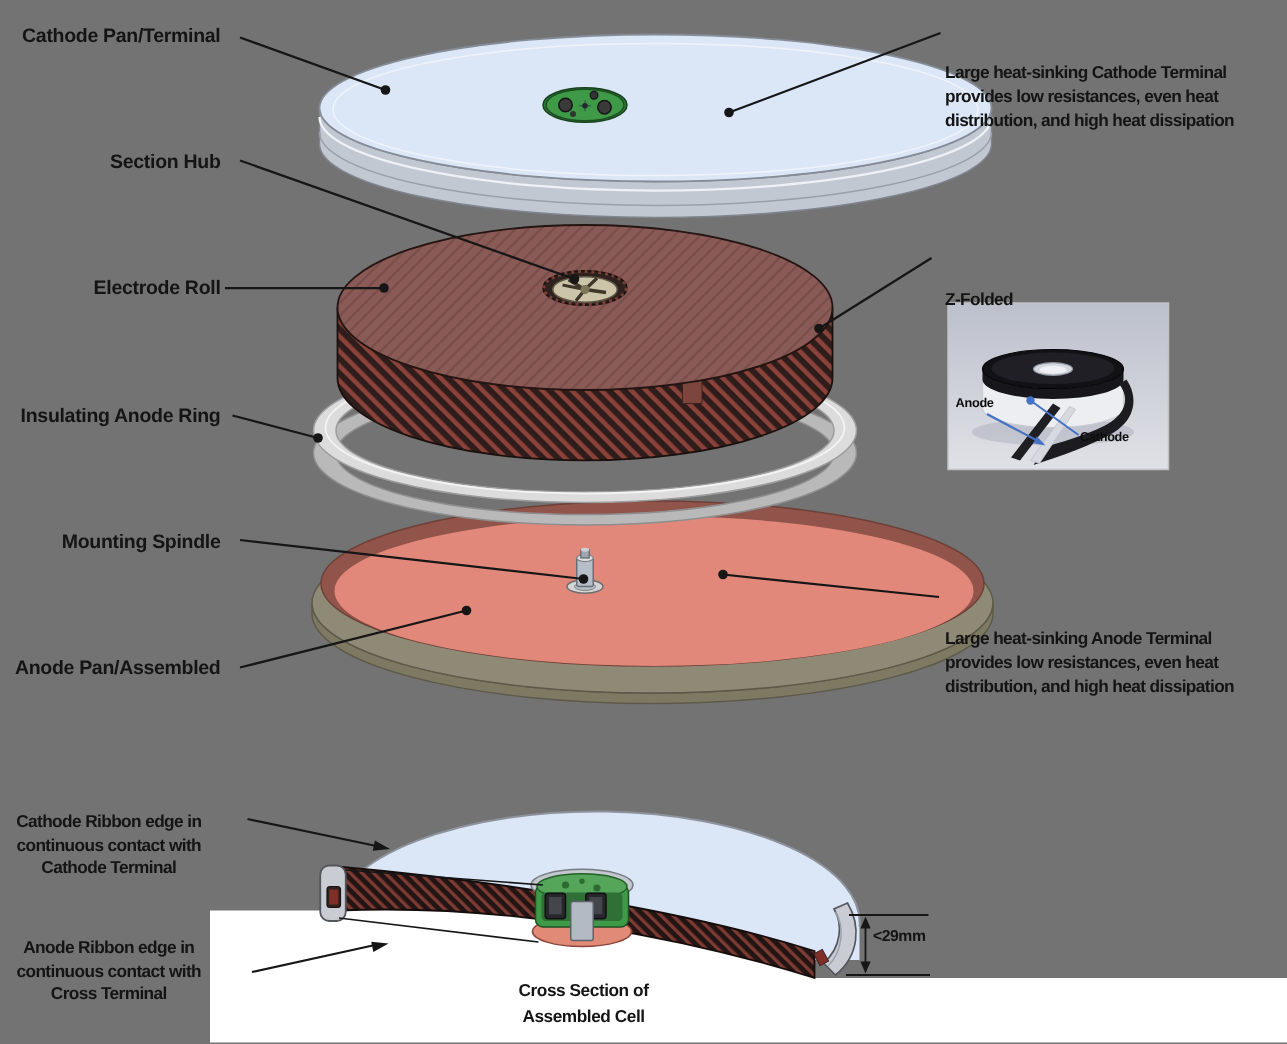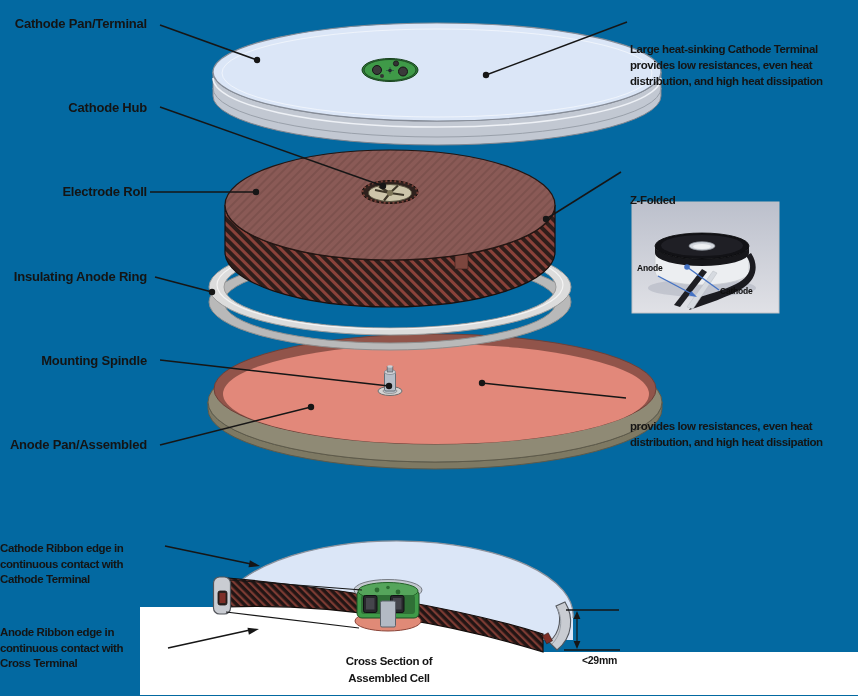--- a/index.html
+++ b/index.html
@@ -1,26 +1,26 @@
 <!DOCTYPE html>
 <html style="--cathode-pan-top: #dbe6f7; --cathode-pan-rim: #c2c8d2; --hub-green: #3f9a48; --roll-top: #8a5a56; --roll-hatch-dark: #2e1d1a; --roll-hatch-stripe: #8a423a; --ring-light: #dcdcdc; --ring-shadow: #b9b9b9; --anode-top: #e2887a; --anode-inner: #91544a; --anode-shell: #8f8a75; --steel-gray: #c9ccd2; --salmon: #e08a77; --leader-blue: #4472c4; --leader-black: #161616;"><head>
 <meta charset="utf-8">
 <style>
   html,body{margin:0;padding:0;background:#ffffff;}
-  #stage{position:relative;width:858px;height:696px;background:#0369a1;overflow:hidden;
+  #stage{position:relative;width:858px;height:696px;background:#737373;overflow:hidden;
          font-family:"Liberation Sans",sans-serif;color:#121212;}
   #scene{position:absolute;left:0;top:0;}
   .txt{position:absolute;font-weight:700;color:#141414;}
   .lbl-left{left:0;width:147px;text-align:right;font-size:13px;line-height:14px;letter-spacing:-0.2px;}
   .note{font-size:11.5px;line-height:16px;letter-spacing:-0.4px;}
   .note div{white-space:nowrap;}
   .note-right{left:630px;width:228px;text-align:left;margin-top:28px;}
-  .note-bl{left:0;width:145px;text-align:left;line-height:15.5px;}
+  .note-bl{left:0;width:145px;text-align:center;line-height:15.5px;}
   .caption{left:314px;width:150px;text-align:center;font-size:11.5px;line-height:17px;letter-spacing:-0.3px;}
-  .dim{font-size:10.5px;letter-spacing:-0.3px;font-weight:700;margin-top:36px;}
+  .dim{font-size:10.5px;letter-spacing:-0.3px;font-weight:700;}
   .photo-lbl{font-size:8.5px;letter-spacing:-0.2px;font-weight:700;color:#0d0d0d;}
 </style>
 </head>
 <body>
 
 <div id="stage">
 
 <svg id="scene" width="858" height="696" viewBox="0 0 858 696">
   <defs>
     <pattern id="hatchRoll" width="7" height="7" patternUnits="userSpaceOnUse" patternTransform="rotate(-45)">
@@ -174,37 +174,38 @@
     <circle cx="546" cy="219" r="3.2"></circle>
     <circle cx="482" cy="383" r="3.2"></circle>
     <polygon points="260,566 248.5,567.2 249.9,560.3"></polygon>
     <polygon points="259,629 248.9,634.7 247.5,627.8"></polygon>
     <polygon points="577,611 573.6,619 580.4,619"></polygon>
     <polygon points="577,649 573.6,641 580.4,641"></polygon>
   </g>
 </svg>
 
 <div class="txt lbl-left" style="top:17px">Cathode Pan/Terminal</div>
-<div class="txt lbl-left" style="top:101px">Cathode Hub</div>
+<div class="txt lbl-left" style="top:101px">Section Hub</div>
 <div class="txt lbl-left" style="top:185px">Electrode Roll</div>
 <div class="txt lbl-left" style="top:270px">Insulating Anode Ring</div>
 <div class="txt lbl-left" style="top:354px">Mounting Spindle</div>
 <div class="txt lbl-left" style="top:438px">Anode Pan/Assembled</div>
 
 <div class="txt note note-right" style="top:13px">
   <div>Large heat-sinking Cathode Terminal</div>
   <div>provides low resistances, even heat</div>
   <div>distribution, and high heat dissipation</div>
 </div>
 
 <div class="txt note note-right" style="top:164px">
   <div>Z-Folded</div>
 </div>
 
 <div class="txt note note-right" style="top:390px">
+  <div>Large heat-sinking Anode Terminal</div>
   <div>provides low resistances, even heat</div>
   <div>distribution, and high heat dissipation</div>
 </div>
 
 <div class="txt note note-bl" style="top:541px">
   <div>Cathode Ribbon edge in</div>
   <div>continuous contact with</div>
   <div>Cathode Terminal</div>
 </div>
 

